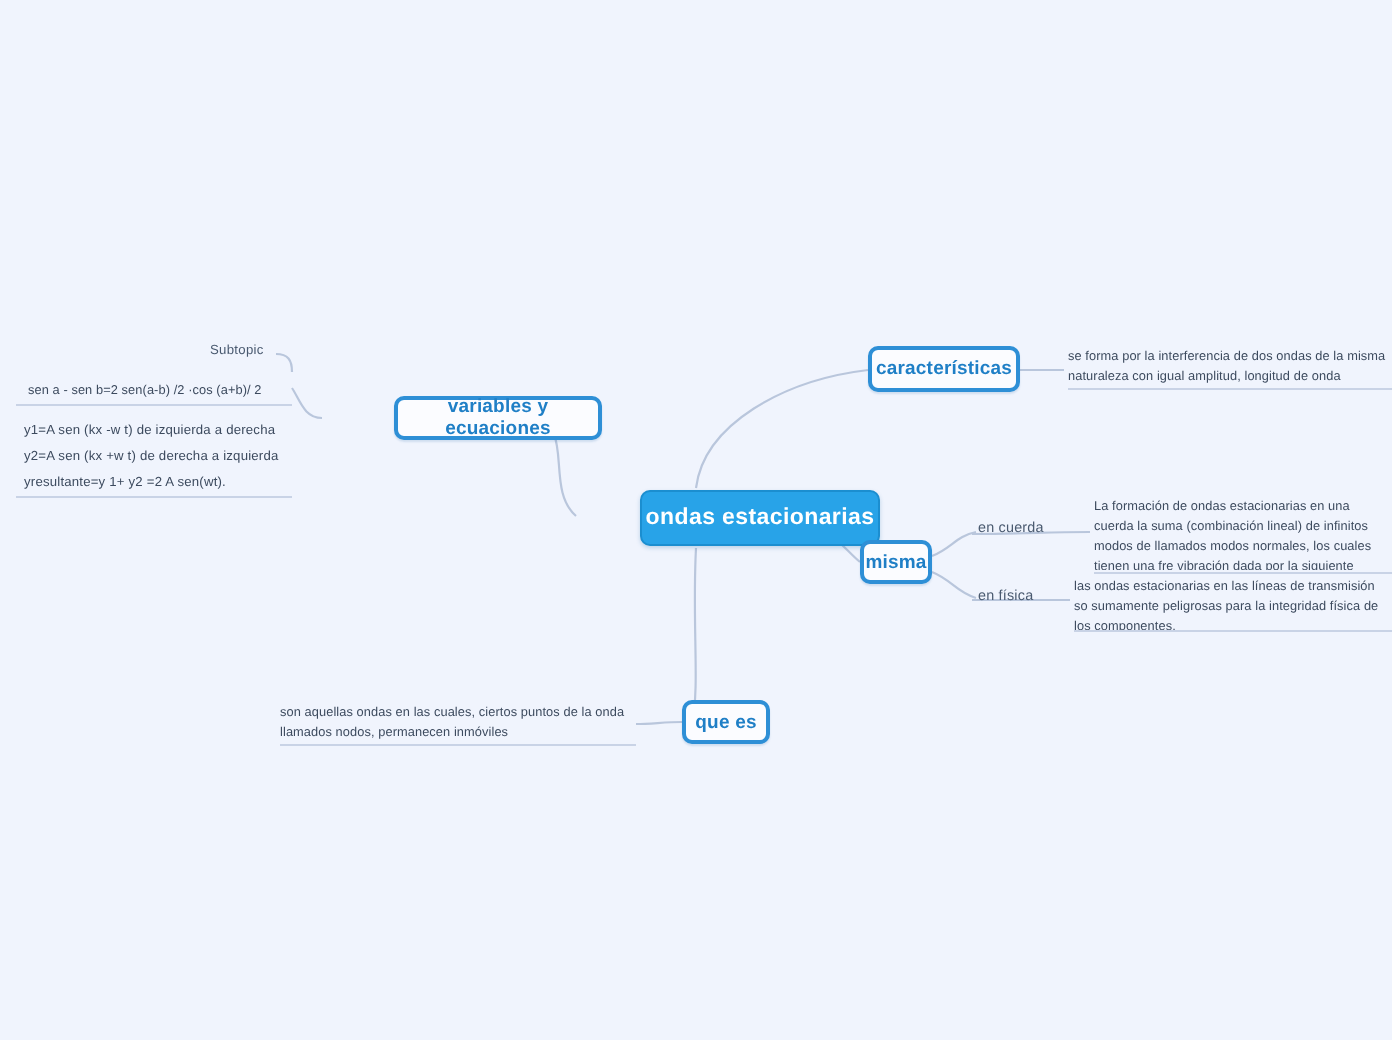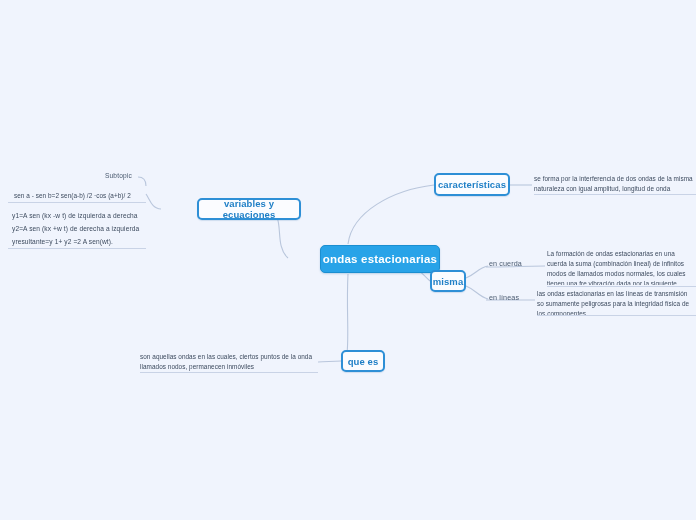--- a/index.html
+++ b/index.html
@@ -157,21 +157,21 @@
   <div class="sublabel" style="position:absolute; left:489px; top:258px; height:10px;align-items:flex-end;">
     <span>en cuerda</span>
   </div>
 
   <div class="note" style="position:absolute; left:547px; top:249px; width:149px; overflow:hidden; height:36px;">
     <span>La formación de ondas estacionarias en una cuerda la suma (combinación lineal) de infinitos modos de llamados modos normales, los cuales tienen una fre vibración dada por la siguiente expresión (para un n</span>
   </div>
   <div class="rule" style="left:547px; top:286px; width:149px;"></div>
 
   <div class="sublabel" style="position:absolute; left:489px; top:292px; height:10px;">
-    <span>en líneas</span>
+    <span>en física</span>
   </div>
 
   <div class="note" style="position:absolute; left:537px; top:289px; width:159px; overflow:hidden; height:26px;">
     <span>las ondas estacionarias en las líneas de transmisión so sumamente peligrosas para la integridad física de los componentes.</span>
   </div>
   <div class="rule" style="left:537px; top:315px; width:159px;"></div>
 
   <div class="node branch" style="left:341px; top:350px; width:44px; height:22px;">
     <span>que es</span>
   </div>

